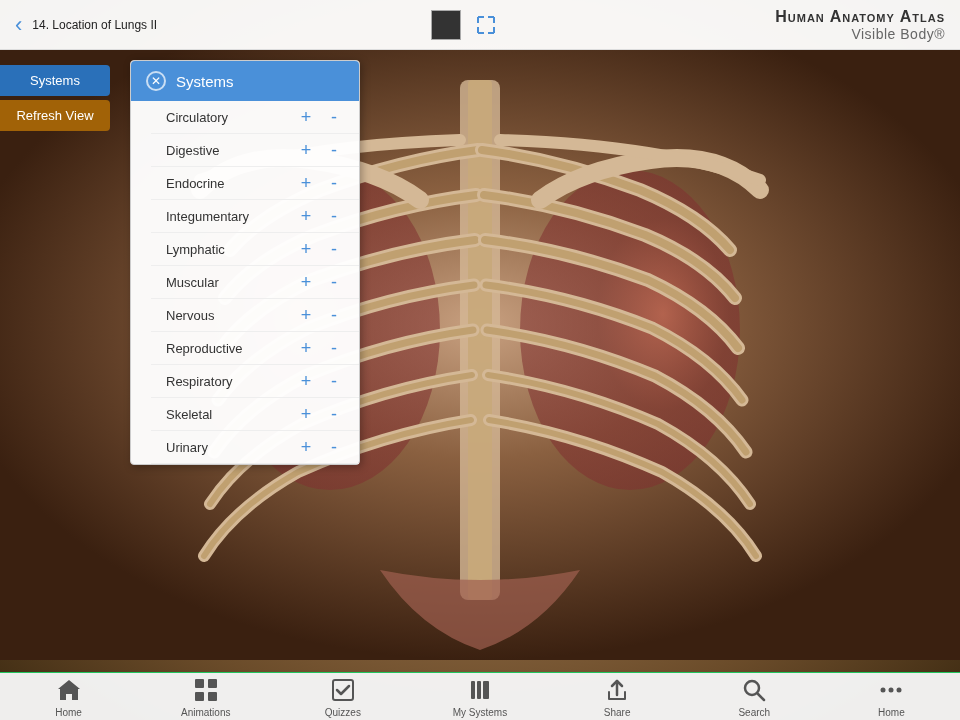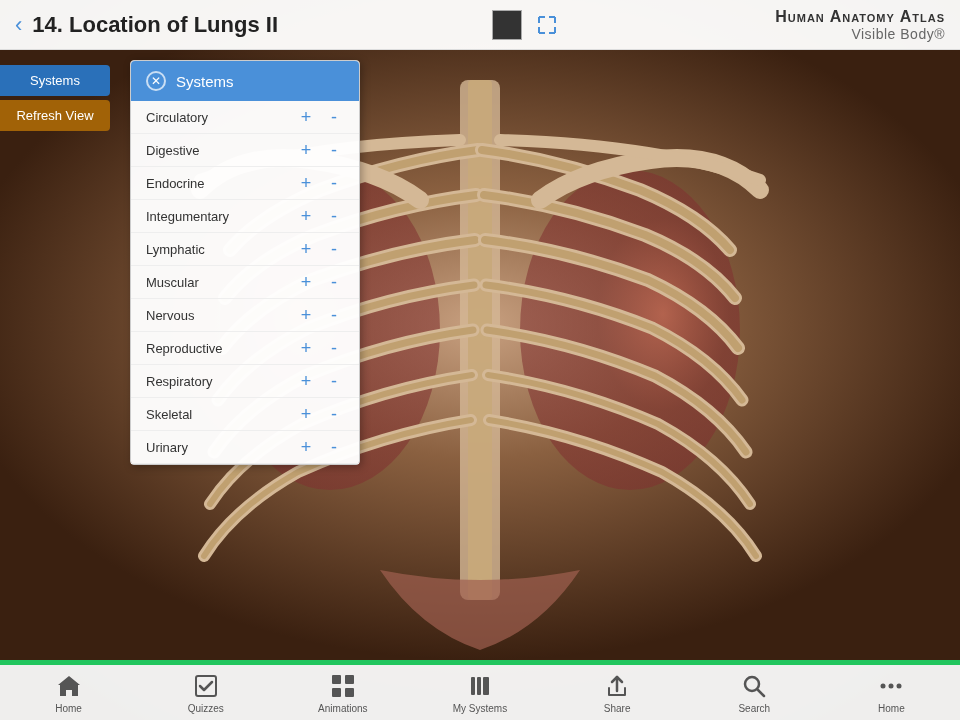--- a/index.html
+++ b/index.html
@@ -43,22 +43,22 @@
     }
 
     #back-button {
       font-size: 22px;
       color: #4a90d9;
       cursor: pointer;
       font-weight: 300;
     }
 
     #page-title {
-      font-size: 22px;
-      font-weight: 700;
+      font-size: 12px;
+      font-weight: 400;
       color: #222;
     }
 
     #header-center {
       display: flex;
       align-items: center;
       gap: 10px;
     }
 
     #color-swatch {
@@ -166,20 +166,21 @@
       cursor: pointer;
       flex-shrink: 0;
     }
 
     .system-row {
       display: flex;
       align-items: center;
       padding: 7px 15px;
       border-bottom: 1px solid #eee;
       cursor: pointer;
+      margin-left: 20px;
     }
 
     .system-name {
       flex: 1;
       font-size: 13px;
       color: #333;
     }
 
     .system-controls {
       display: flex;
@@ -194,23 +195,23 @@
       cursor: pointer;
       width: 20px;
       text-align: center;
       line-height: 1;
     }
 
     
     #bottom-nav {
       position: absolute;
       bottom: 0; left: 0; right: 0;
-      height: 60px;
+      height: 48px;
       background: rgba(245,245,245,0.97);
-      border-top: 5px solid #22c55e;
+      border-top: 1px solid #22c55e;
       display: flex;
       align-items: center;
       justify-content: space-around;
       z-index: 100;
     }
 
     .nav-item {
       display: flex;
       flex-direction: column;
       align-items: center;
@@ -447,42 +448,42 @@
         <path d="M13 3 L2 12 L4 12 L4 23 L10 23 L10 17 L16 17 L16 23 L22 23 L22 12 L24 12 Z" fill="#555" stroke="none"></path>
       </svg>
     </div>
     <span class="nav-label">Home</span>
   </div>
 
 
   <div class="nav-item">
     <div class="nav-icon">
       <svg width="26" height="26" viewBox="0 0 26 26">
-        <rect x="3" y="3" width="20" height="20" rx="2" fill="none" stroke="#555" stroke-width="2"></rect>
-        <path d="M7 13 L11 17 L19 9" stroke="#555" stroke-width="2.5" fill="none" stroke-linecap="round" stroke-linejoin="round"></path>
-      </svg>
-    </div>
-    <span class="nav-label">Quizzes</span>
-  </div>
-
-  <div class="nav-item">
-    <div class="nav-icon">
-      <svg width="26" height="26" viewBox="0 0 26 26">
         <rect x="2" y="2" width="9" height="9" rx="1" fill="#555"></rect>
         <rect x="15" y="2" width="9" height="9" rx="1" fill="#555"></rect>
         <rect x="2" y="15" width="9" height="9" rx="1" fill="#555"></rect>
         <rect x="15" y="15" width="9" height="9" rx="1" fill="#555"></rect>
       </svg>
     </div>
     <span class="nav-label">Animations</span>
   </div>
 
   <div class="nav-item">
     <div class="nav-icon">
       <svg width="26" height="26" viewBox="0 0 26 26">
+        <rect x="3" y="3" width="20" height="20" rx="2" fill="none" stroke="#555" stroke-width="2"></rect>
+        <path d="M7 13 L11 17 L19 9" stroke="#555" stroke-width="2.5" fill="none" stroke-linecap="round" stroke-linejoin="round"></path>
+      </svg>
+    </div>
+    <span class="nav-label">Quizzes</span>
+  </div>
+
+  <div class="nav-item">
+    <div class="nav-icon">
+      <svg width="26" height="26" viewBox="0 0 26 26">
         <rect x="4" y="4" width="4" height="18" rx="1" fill="#555"></rect>
         <rect x="10" y="4" width="4" height="18" rx="1" fill="#555"></rect>
         <rect x="16" y="4" width="6" height="18" rx="1" fill="#555"></rect>
       </svg>
     </div>
     <span class="nav-label">My Systems</span>
   </div>
 
   <div class="nav-item">
     <div class="nav-icon">

